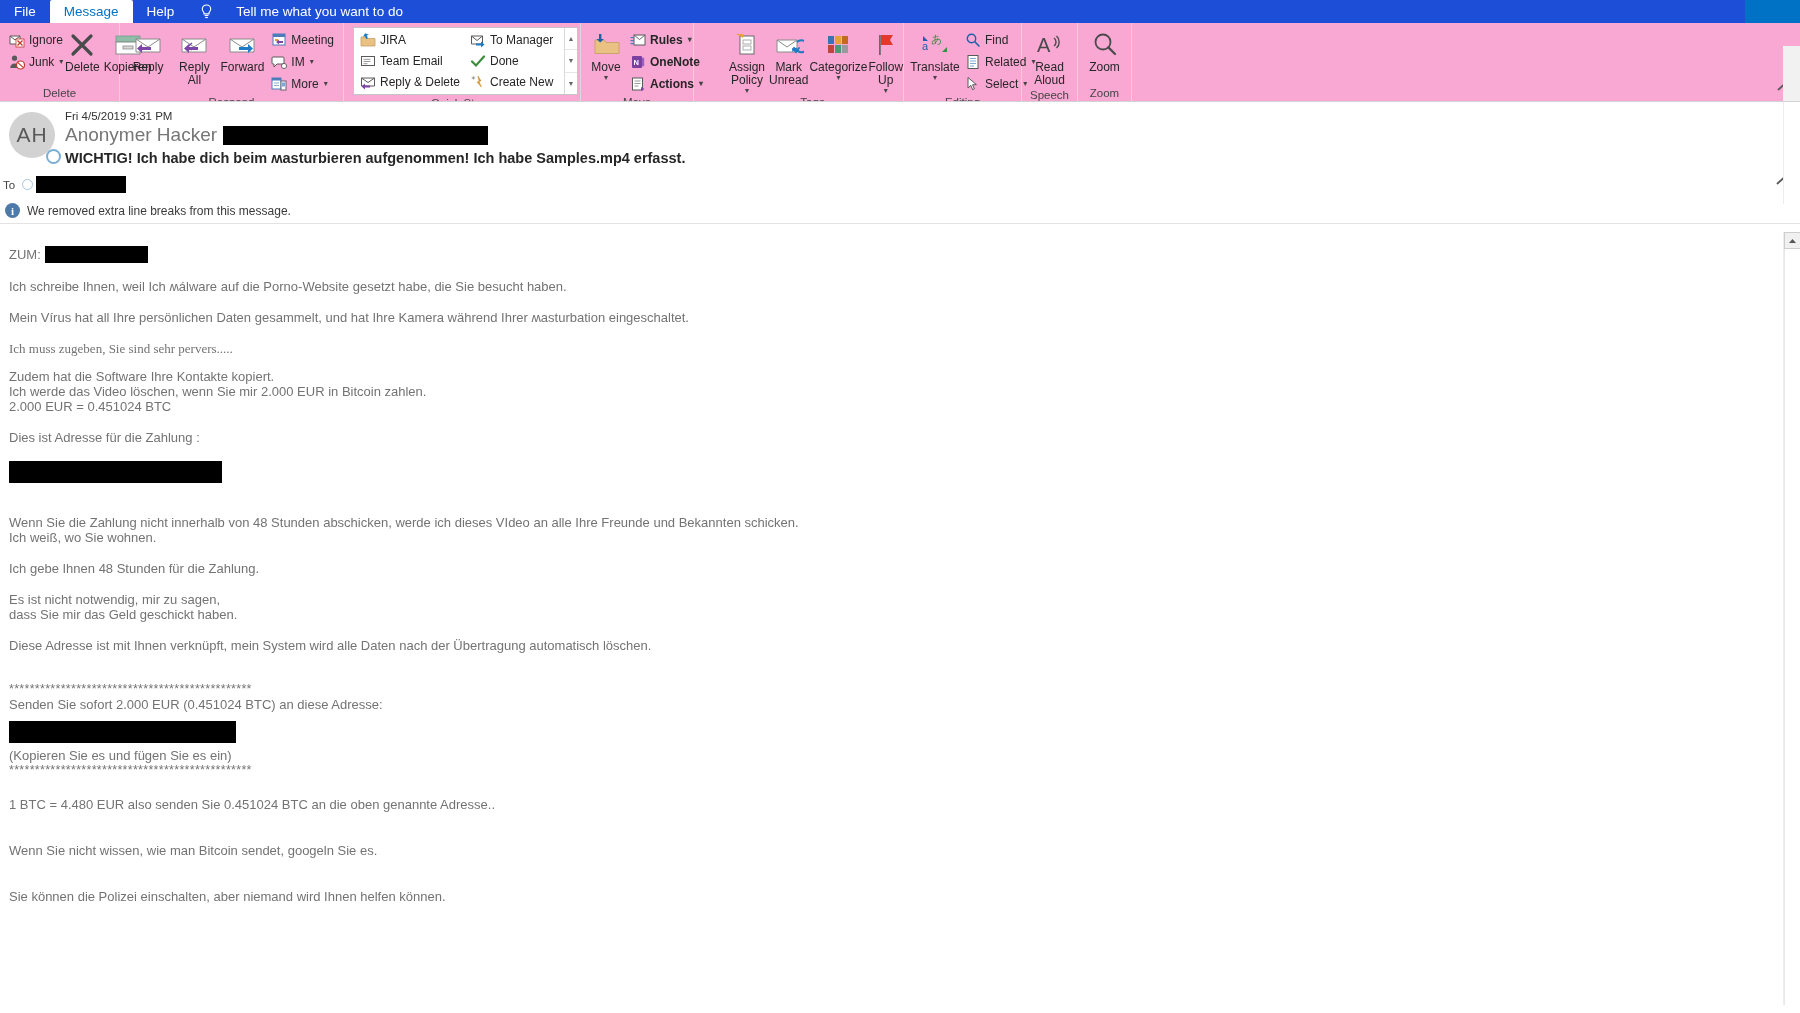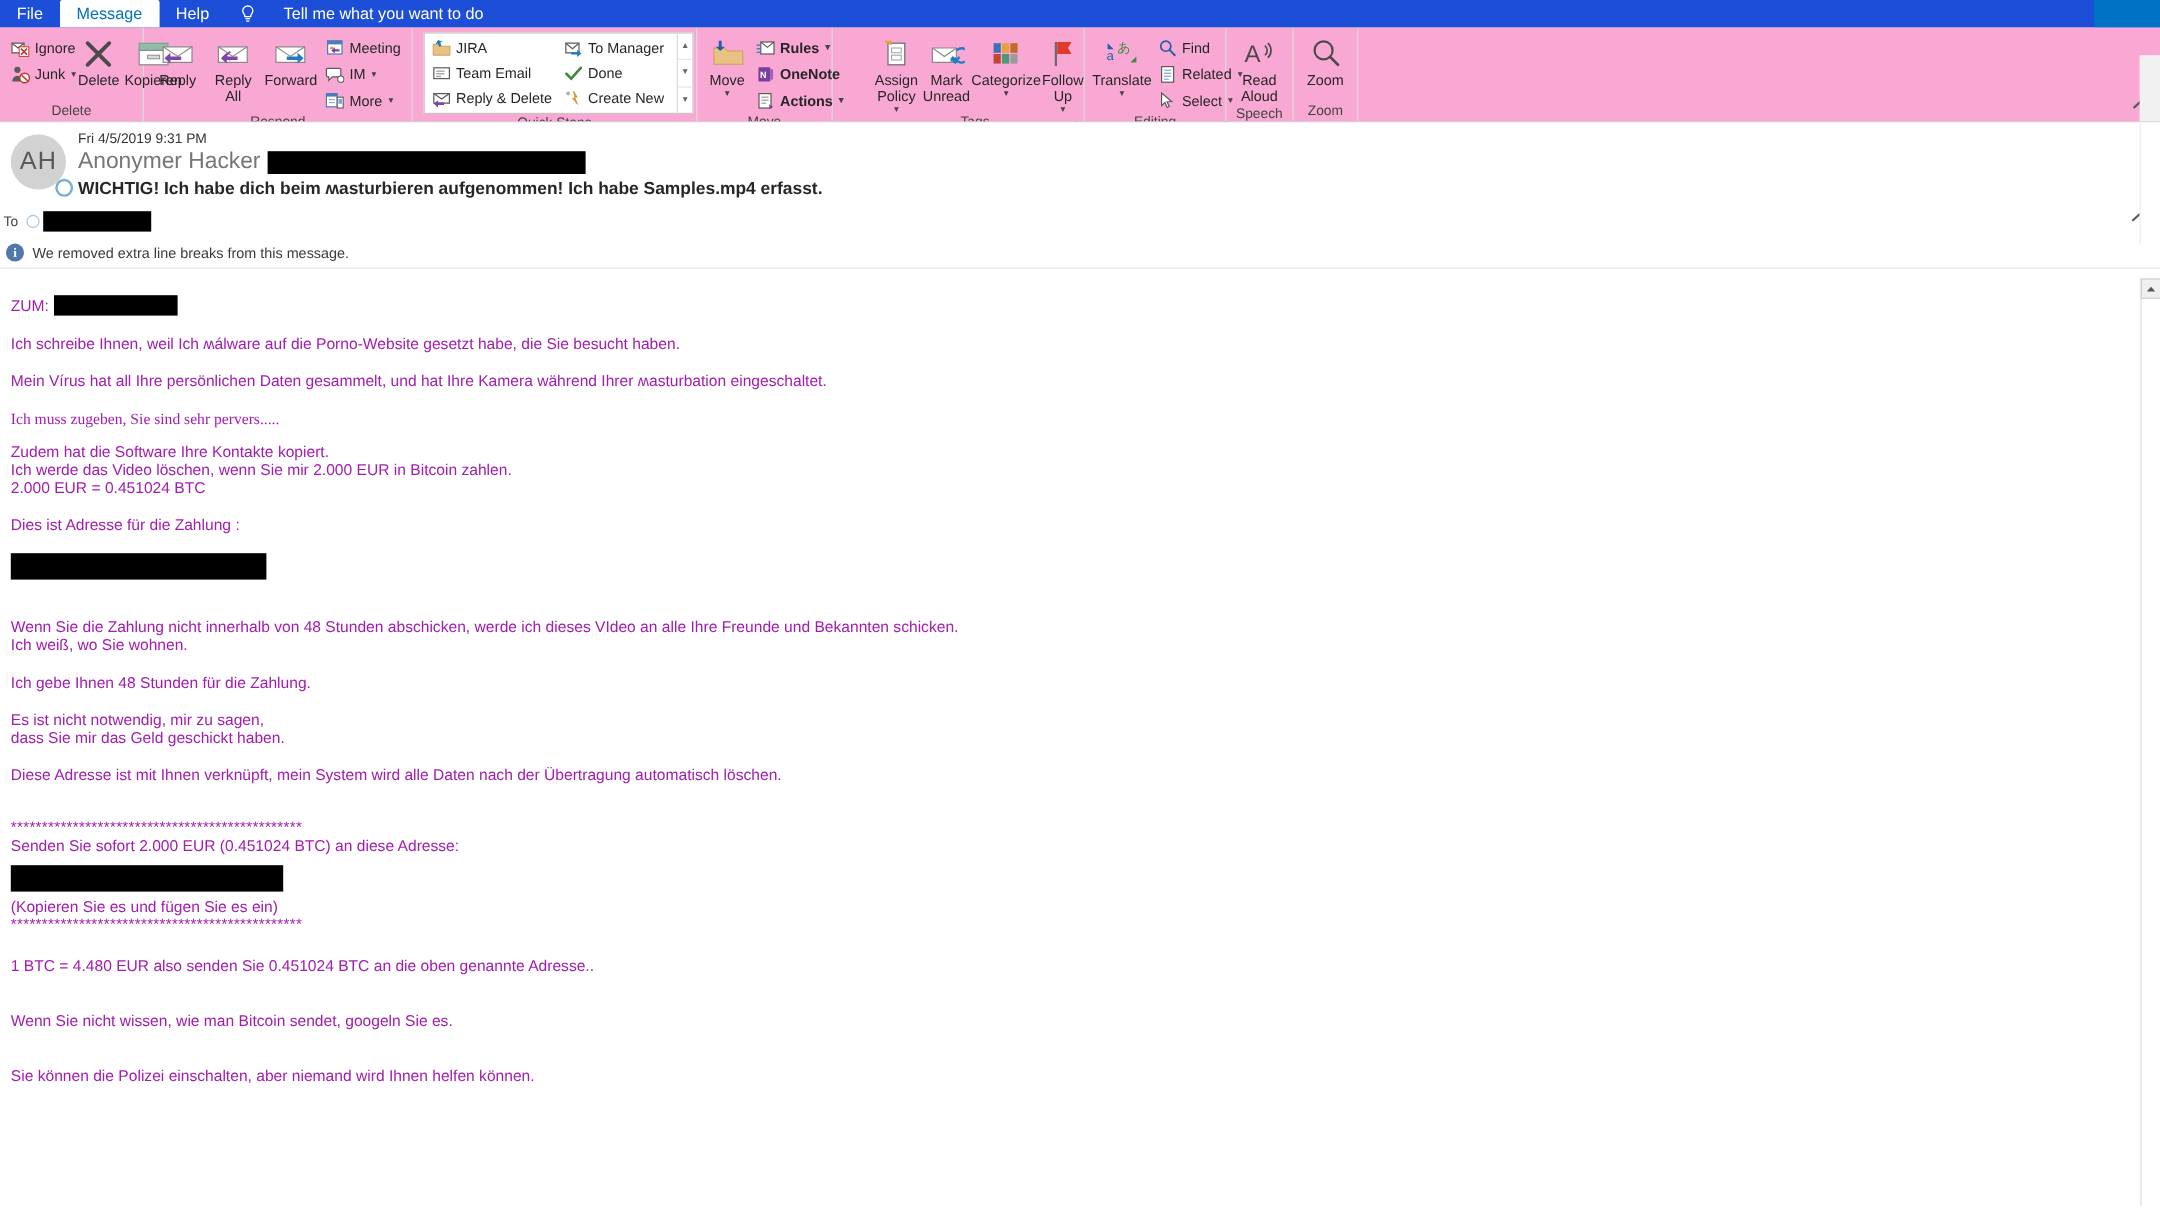--- a/index.html
+++ b/index.html
@@ -184,21 +184,21 @@
   .bodyarea {
     position: relative;
     height: 781px;
     background: #ffffff;
     overflow: hidden;
     padding-top: 22px;
   }
   .bodytext {
     padding-left: 9px;
     font-size: 13px;
-    color: #a21caf;
+    color: #737373;
     line-height: 15px;
     font-family: "Liberation Sans", sans-serif;
   }
   .p { margin: 0 0 16px 0; }
   .p.tight { margin-bottom: 0; }
   .line { white-space: pre; }
   .zumrow { display: flex; align-items: center; gap: 4px; }
   .stars { letter-spacing: 0.3px; font-size: 12.5px; }
 
   

